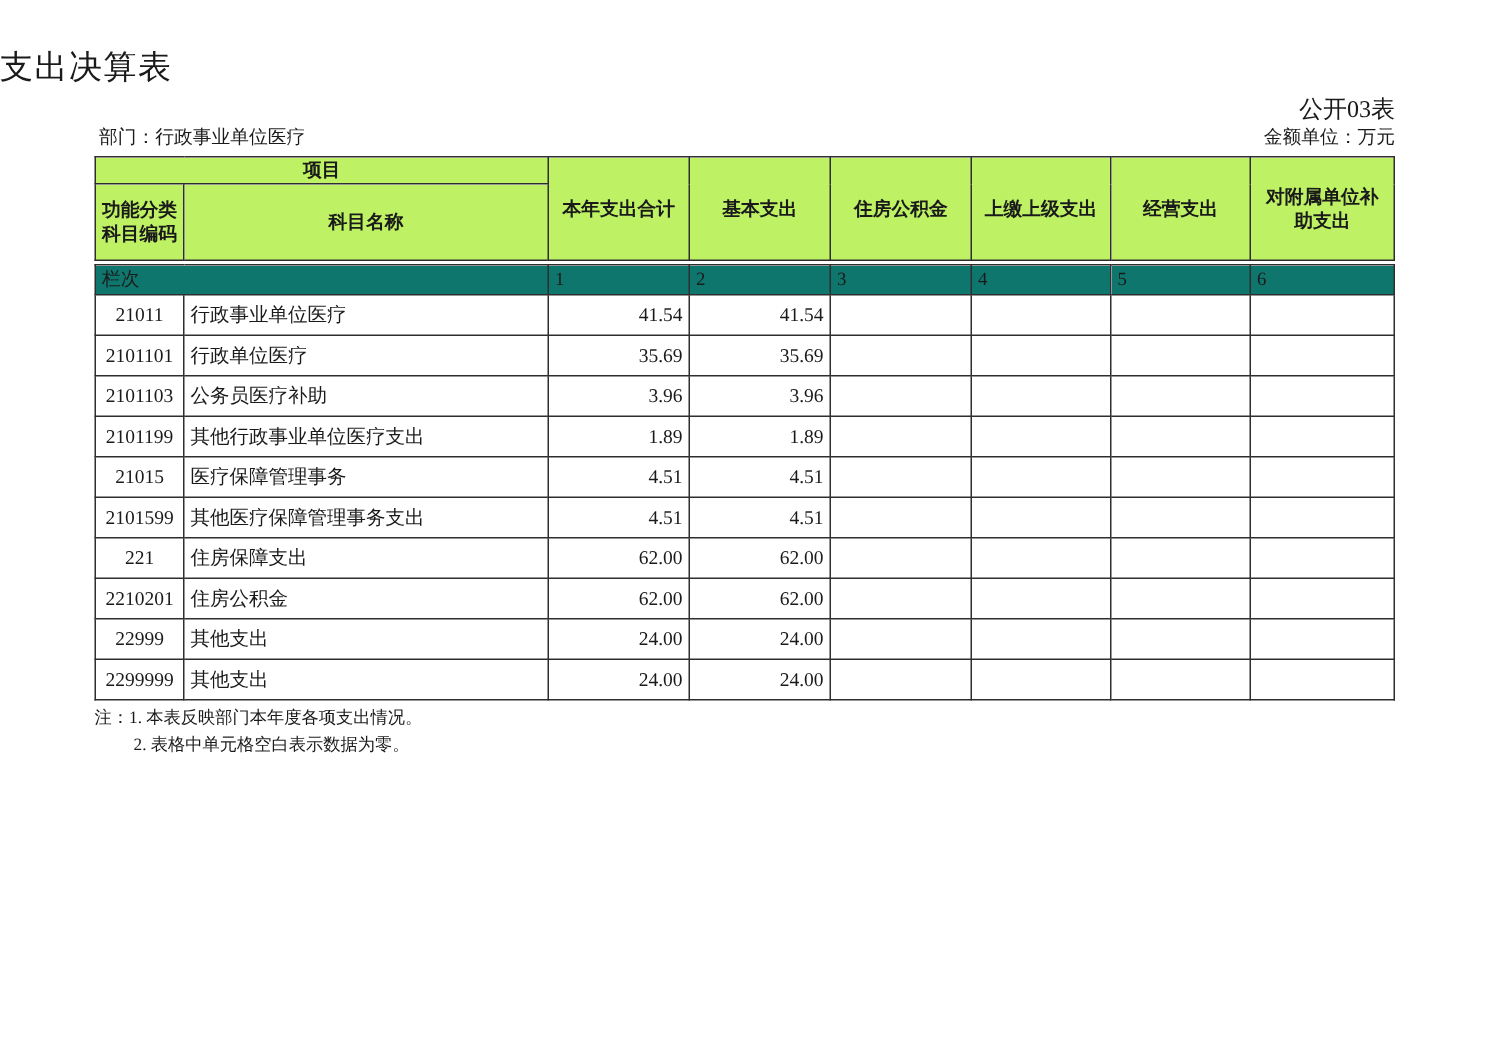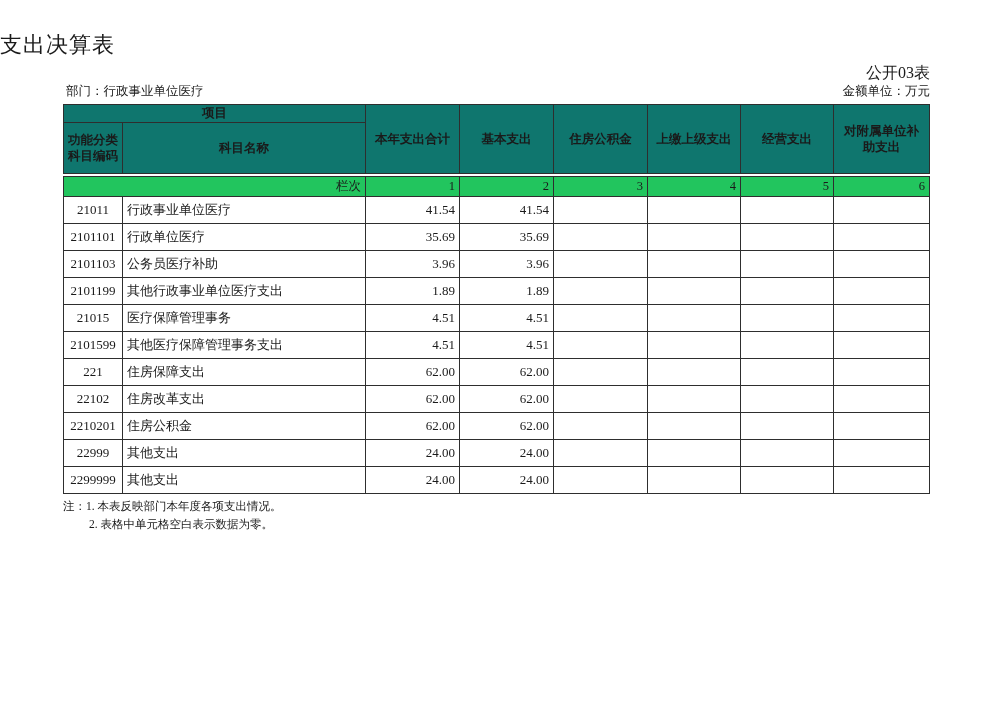--- a/index.html
+++ b/index.html
@@ -54,21 +54,21 @@
     width: 866px;
   }
   table.tbl th,
   table.tbl td {
     border: 1px solid #2e2e2e;
     padding: 0 4px;
     overflow: hidden;
     vertical-align: middle;
   }
   table.tbl th {
-    background: #0f766e;
+    background: #bef264;
     font-weight: bold;
     font-size: 12.5px;
     text-align: center;
   }
   .body-tbl {
     margin-top: 2px;
   }
   tr.row-project th {
     height: 15px;
   }
@@ -77,22 +77,22 @@
   }
   th.code-head {
     white-space: pre-line;
     line-height: 16px;
   }
   th.wrap-head {
     white-space: pre-line;
     line-height: 16px;
   }
   tr.lanci-row td {
-    background: #22c55e;
-    text-align: right;
+    background: #0f766e;
+    text-align: left;
     font-size: 12.5px;
     height: 19px;
   }
   tbody.data-rows td {
     height: 26px;
     font-size: 13px;
     background: #ffffff;
   }
   td.cell-code {
     text-align: center;
@@ -253,30 +253,20 @@
           <td class="cell-code">221</td>
           <td class="cell-name">住房保障支出</td>
           <td class="cell-num">62.00</td>
           <td class="cell-num">62.00</td>
           <td class="cell-num"></td>
           <td class="cell-num"></td>
           <td class="cell-num"></td>
           <td class="cell-num"></td>
         </tr>
 
-        <tr>
-          <td class="cell-code">22102</td>
-          <td class="cell-name">住房改革支出</td>
-          <td class="cell-num">62.00</td>
-          <td class="cell-num">62.00</td>
-          <td class="cell-num"></td>
-          <td class="cell-num"></td>
-          <td class="cell-num"></td>
-          <td class="cell-num"></td>
-        </tr>
 
         <tr>
           <td class="cell-code">2210201</td>
           <td class="cell-name">住房公积金</td>
           <td class="cell-num">62.00</td>
           <td class="cell-num">62.00</td>
           <td class="cell-num"></td>
           <td class="cell-num"></td>
           <td class="cell-num"></td>
           <td class="cell-num"></td>

